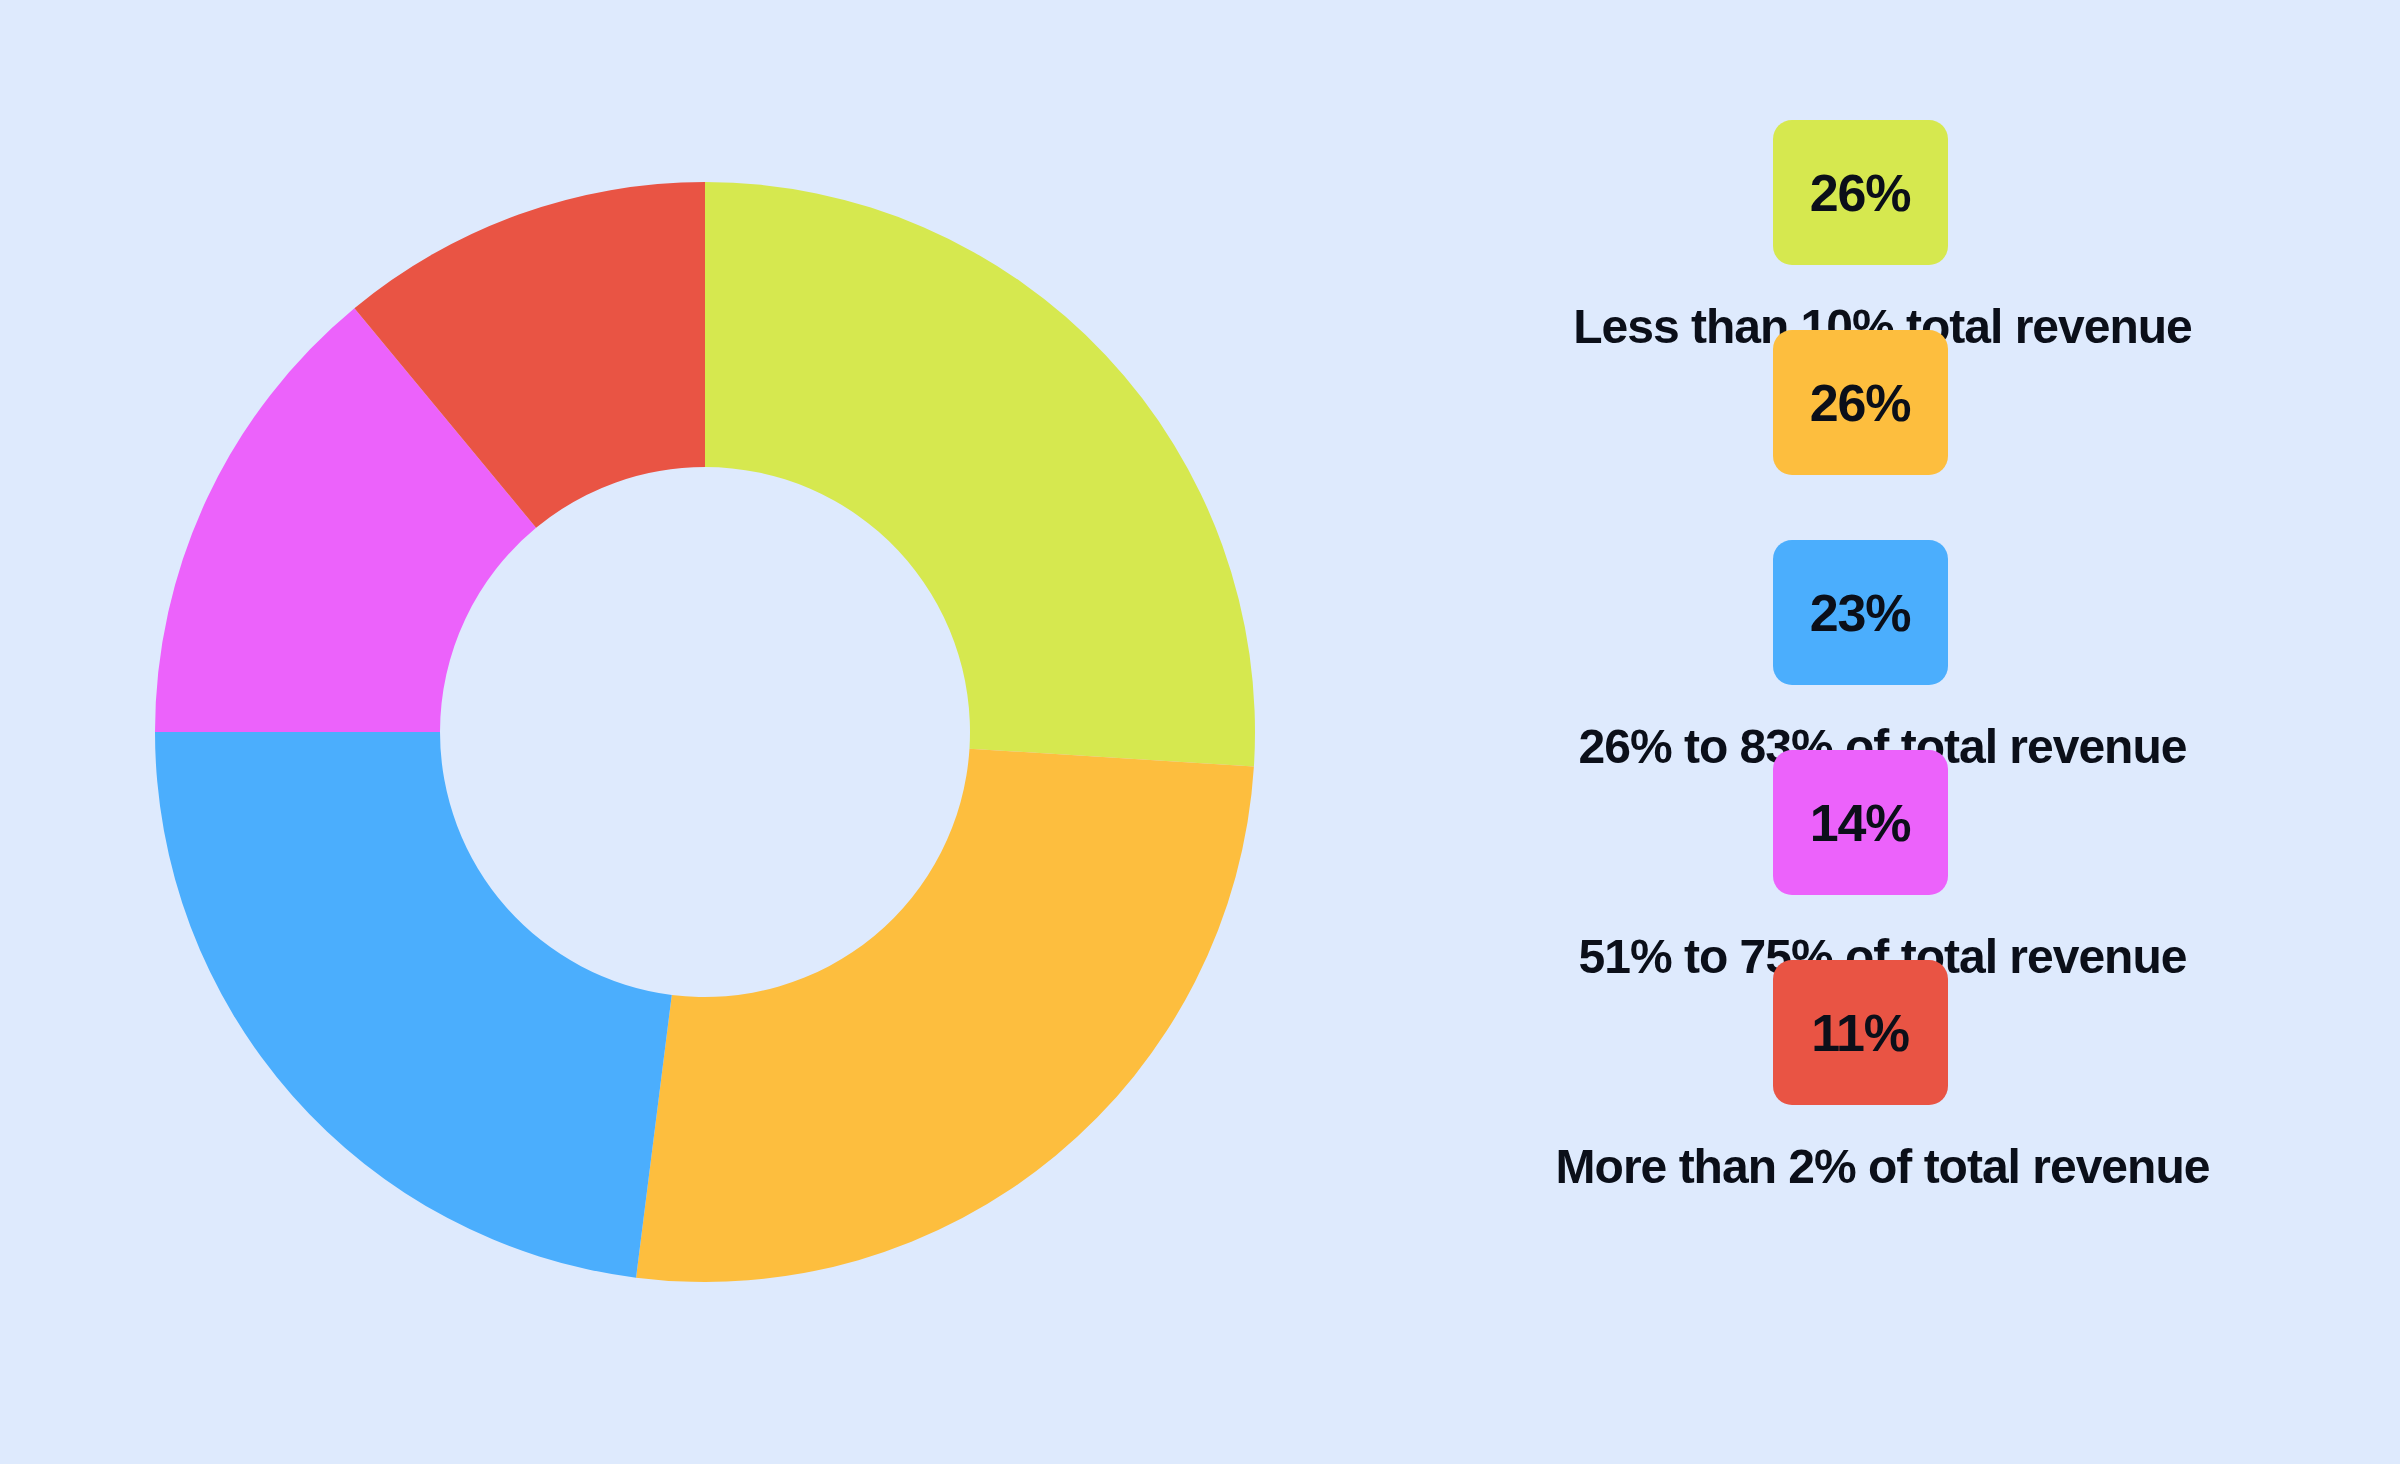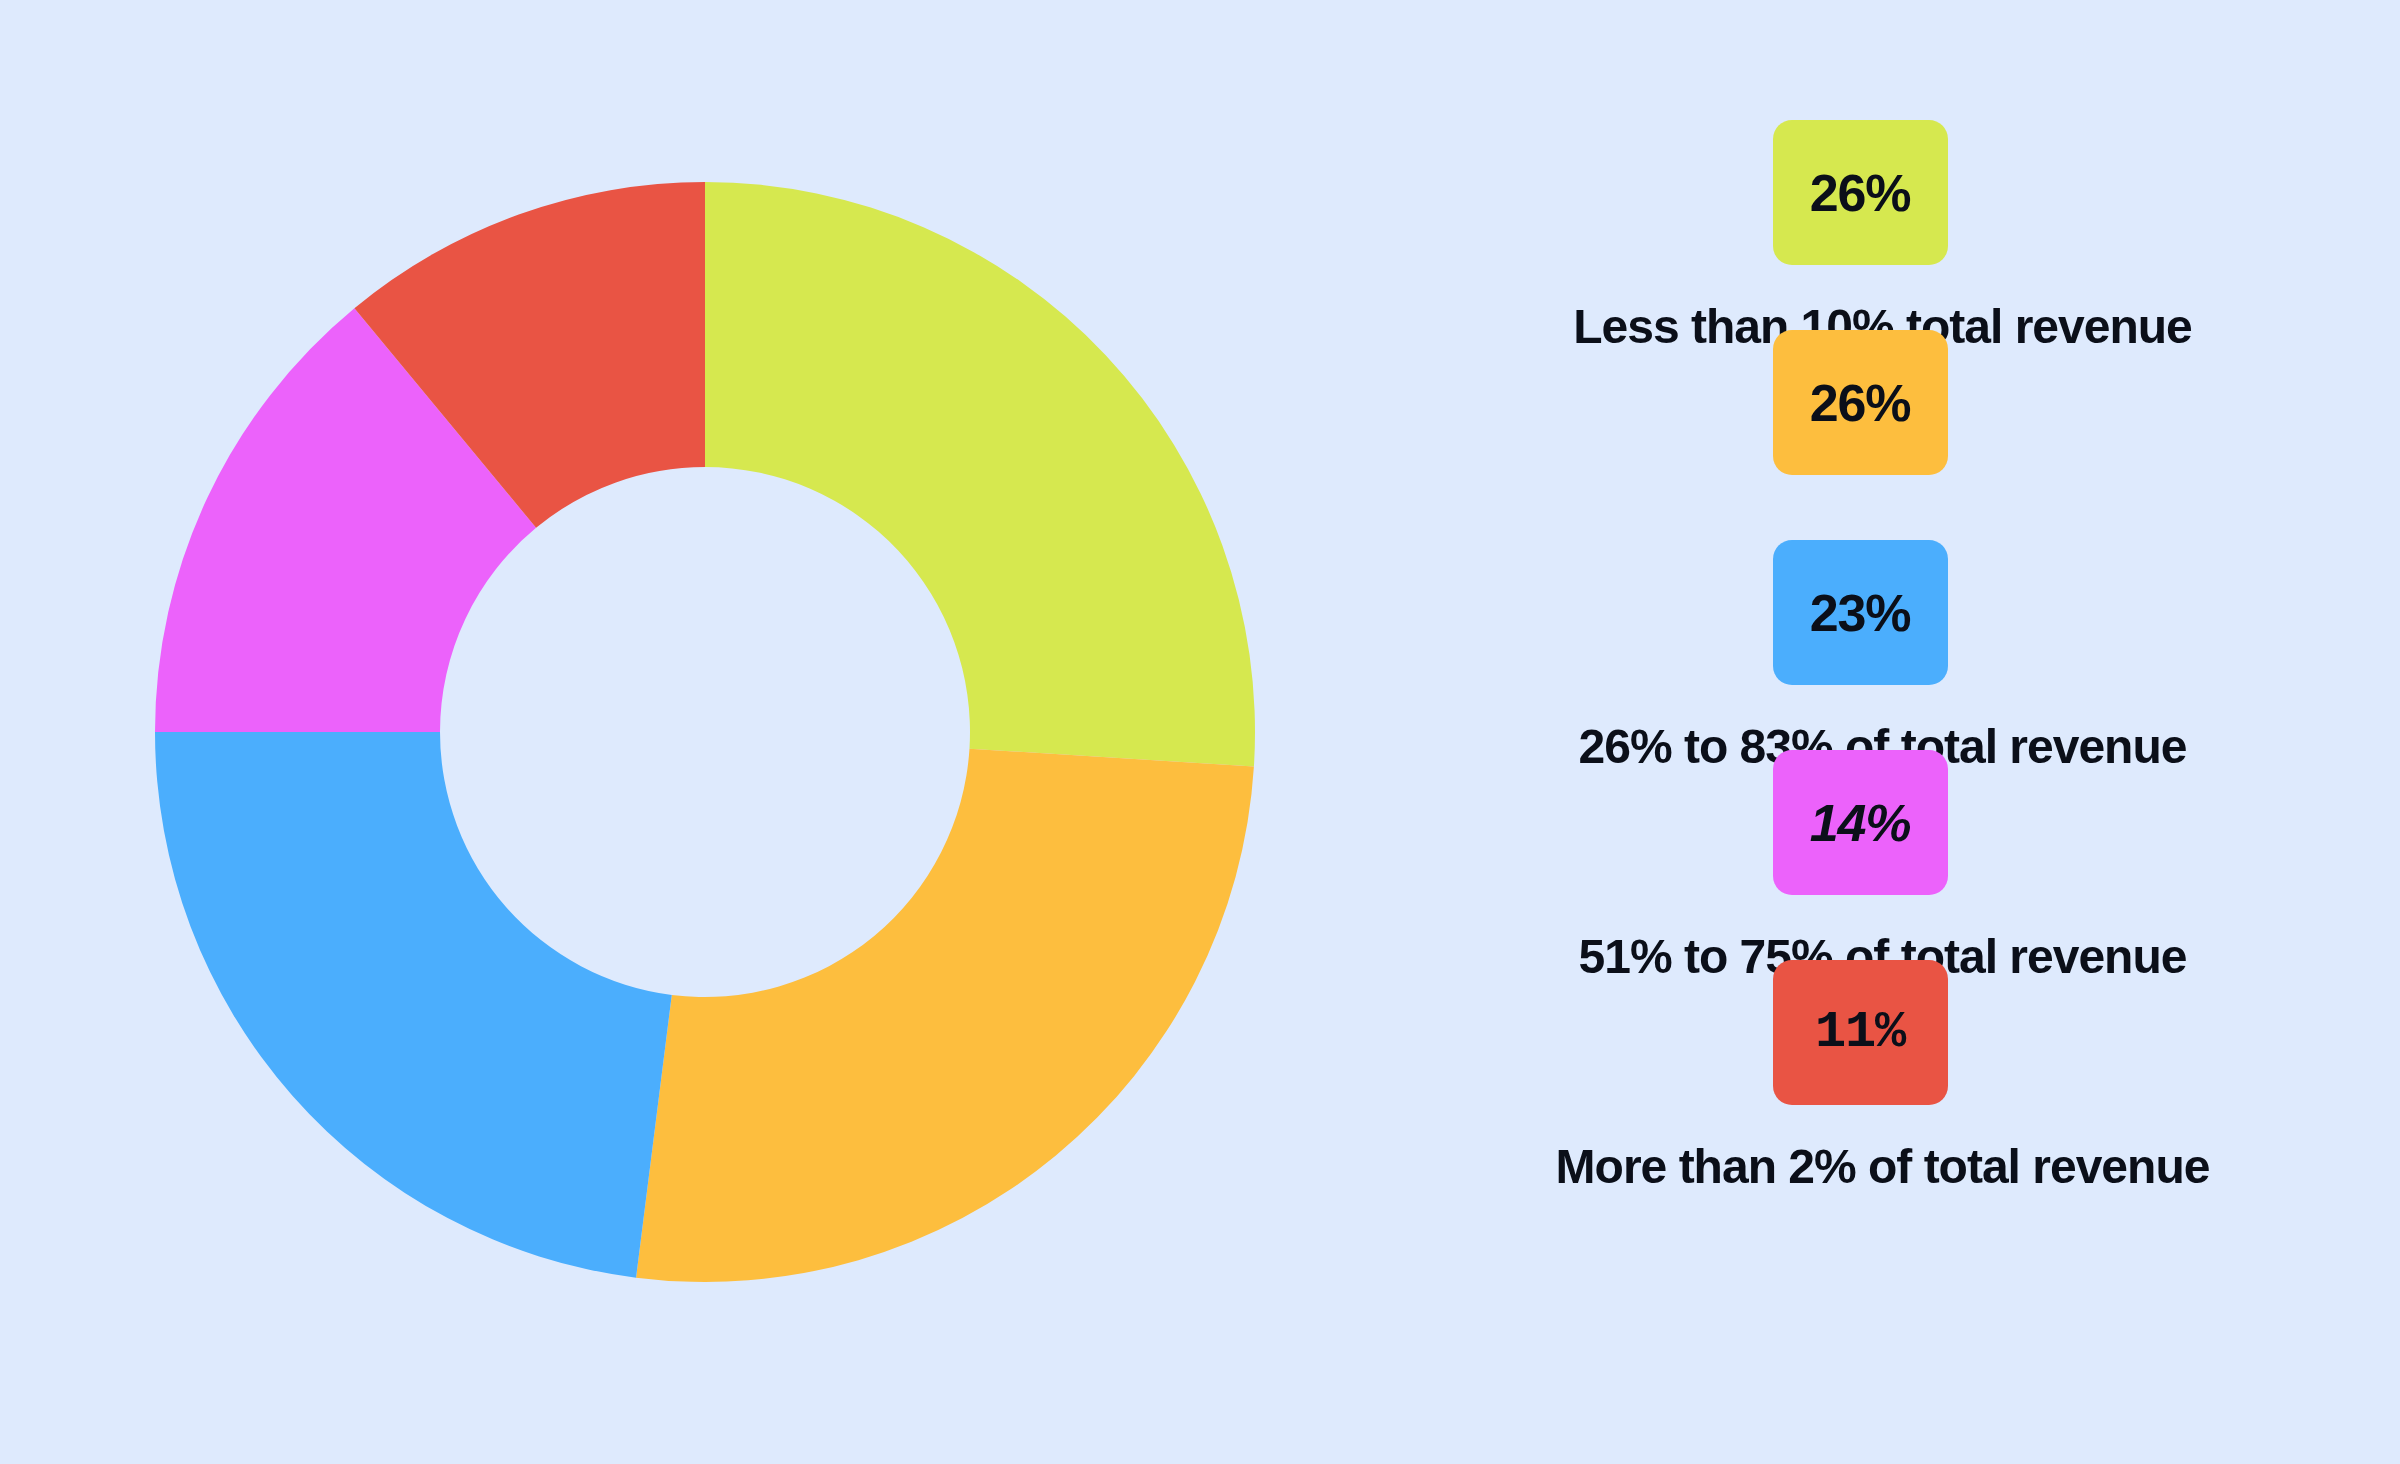--- a/index.html
+++ b/index.html
@@ -104,26 +104,26 @@
         <span class="legend-value">26%</span>
       </div>
     </div>
     <div class="legend-item">
       <div class="legend-swatch" style="background: rgb(75, 174, 253);">
         <span class="legend-value">23%</span>
       </div>
       <span class="legend-label">26% to 83% of total revenue</span>
     </div>
     <div class="legend-item">
-      <div class="legend-swatch" style="background: rgb(236, 98, 251); font-style: italic;">
+      <div class="legend-swatch" style="background: rgb(236, 98, 251);">
         <span class="legend-value">14%</span>
       </div>
       <span class="legend-label">51% to 75% of total revenue</span>
     </div>
     <div class="legend-item">
-      <div class="legend-swatch" style="background: rgb(233, 84, 68); font-family: Liberation Mono, monospace;">
+      <div class="legend-swatch" style="background: rgb(233, 84, 68);">
         <span class="legend-value">11%</span>
       </div>
       <span class="legend-label">More than 2% of total revenue</span>
     </div>
   </div>
 
 </div>
 
 </body></html>

